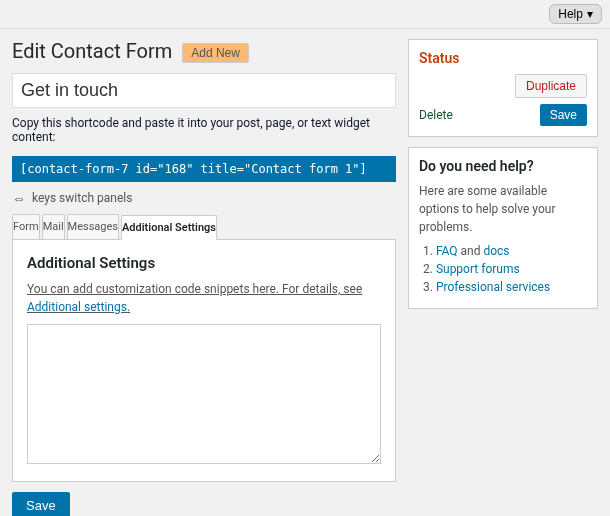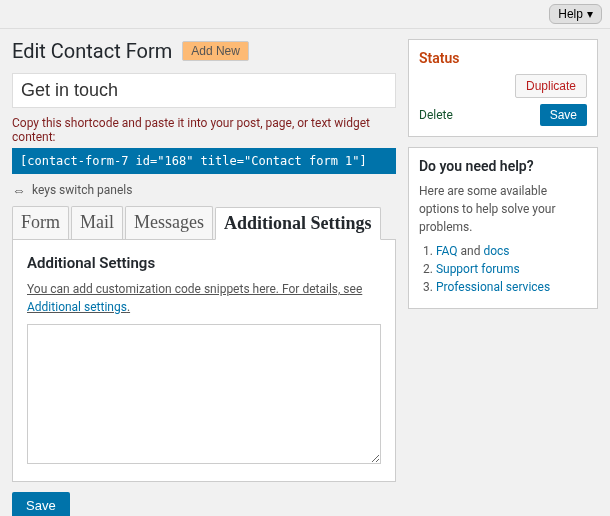--- a/index.html
+++ b/index.html
@@ -42,21 +42,21 @@
       flex: 1;
     }
 
     .right-panel {
       width: 190px;
       flex-shrink: 0;
     }
 
     .page-title-row {
       display: flex;
-      align-items: center;
+      align-items: flex-end;
       gap: 10px;
       margin-bottom: 10px;
     }
 
     .page-title {
       font-size: 20px;
       font-weight: 400;
       color: #23282d;
     }
 
@@ -75,22 +75,22 @@
       font-size: 18px;
       padding: 6px 8px;
       border: 1px solid #ddd;
       margin-bottom: 8px;
       color: #333;
       background: #fff;
     }
 
     .shortcode-label {
       font-size: 12px;
-      color: #7f1d1d;
-      margin-bottom: 4px;
+      color: #0f172a;
+      margin-bottom: 12px;
     }
 
     .shortcode-box {
       background: #0073aa;
       color: #fff;
       padding: 6px 8px;
       font-family: monospace;
       font-size: 12px;
       margin-bottom: 8px;
       cursor: text;
@@ -111,30 +111,29 @@
       color: #555;
     }
 
     .tabs {
       display: flex;
       border-bottom: 1px solid #ccc;
       margin-bottom: 0;
     }
 
     .tab {
-      padding: 5px 8px;
+      padding: 5px 0;
       border: 1px solid #ccc;
       border-bottom: none;
       background: #f7f7f7;
       cursor: pointer;
-      font-size: 18px;
+      font-size: 11px;
       margin-right: 2px;
       border-radius: 2px 2px 0 0;
       color: #555;
-      font-family: Liberation Serif, serif;
     }
 
     .tab.active {
       background: #fff;
       border-bottom: 1px solid #fff;
       color: #23282d;
       font-weight: 600;
       position: relative;
       bottom: -1px;
     }

